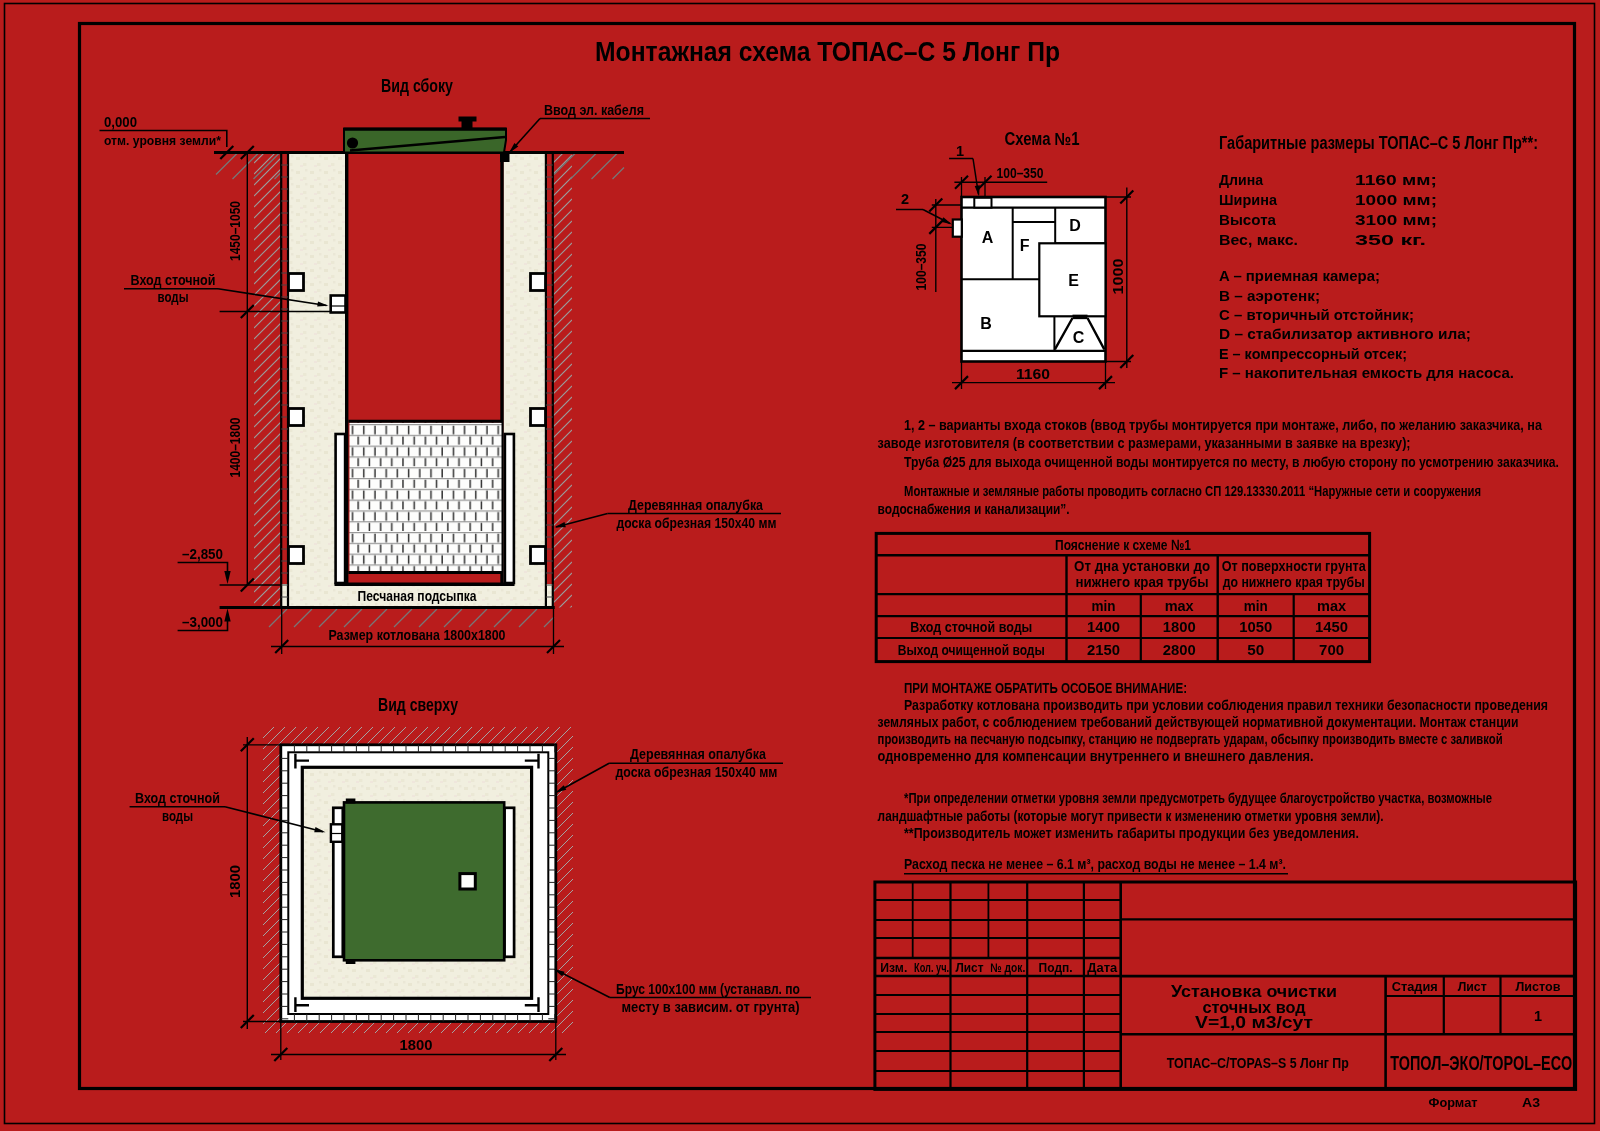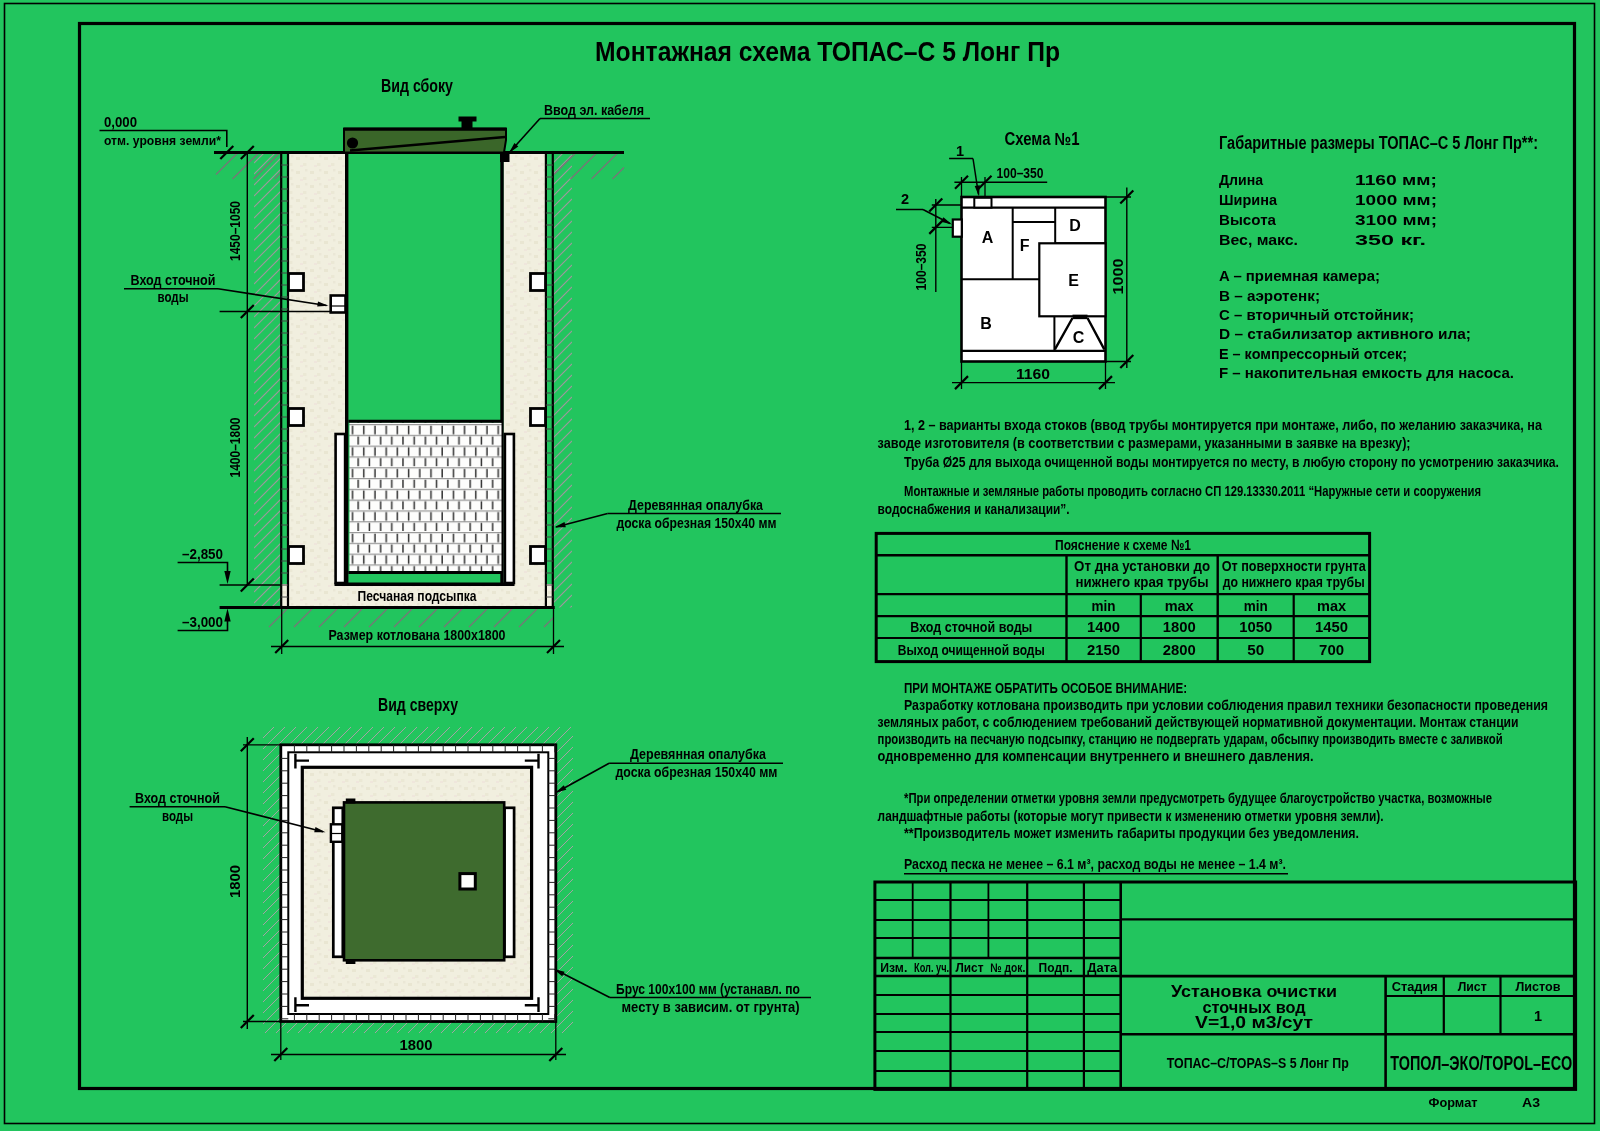--- a/index.html
+++ b/index.html
@@ -1,17 +1,17 @@
 <!DOCTYPE html>
 <html lang="ru"><head>
 <meta charset="utf-8">
 <title>Монтажная схема ТОПАС-С 5 Лонг Пр</title>
 <style>
   html,body { margin:0; padding:0; background:#fff; }
-  #page { position:relative; width:1600px; height:1131px; background:#22c55e; overflow:hidden; }
+  #page { position:relative; width:1600px; height:1131px; background:#b91c1c; overflow:hidden; }
   svg text { font-family:"Liberation Sans", sans-serif; font-weight:bold; fill:#000; }
 </style>
 </head>
 <body>
 <div id="page">
 <svg width="1600" height="1131" viewBox="0 0 1600 1131">
 <defs>
   <pattern id="sand" width="14" height="14" patternUnits="userSpaceOnUse">
     <rect width="14" height="14" fill="#f1efdf"></rect>
     <rect x="2" y="3" width="4" height="3" fill="#e9e6d2"></rect>

